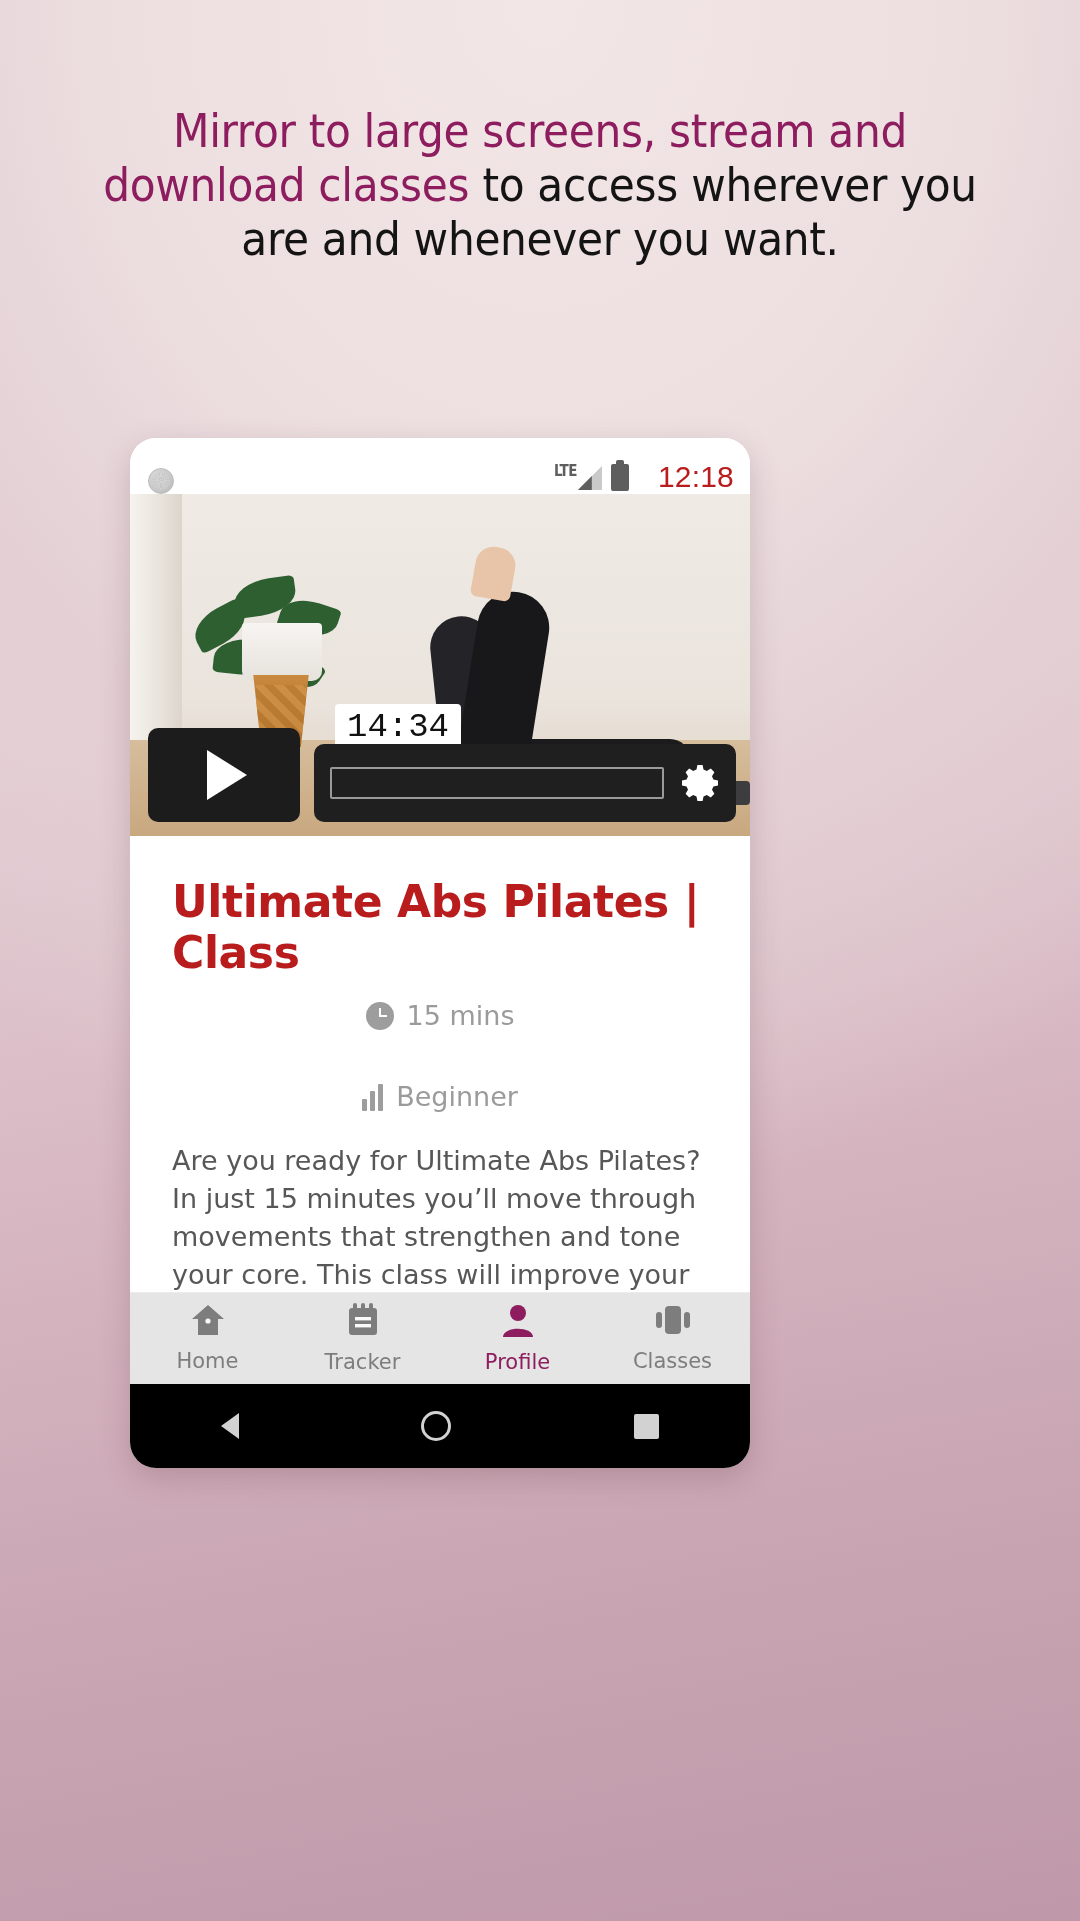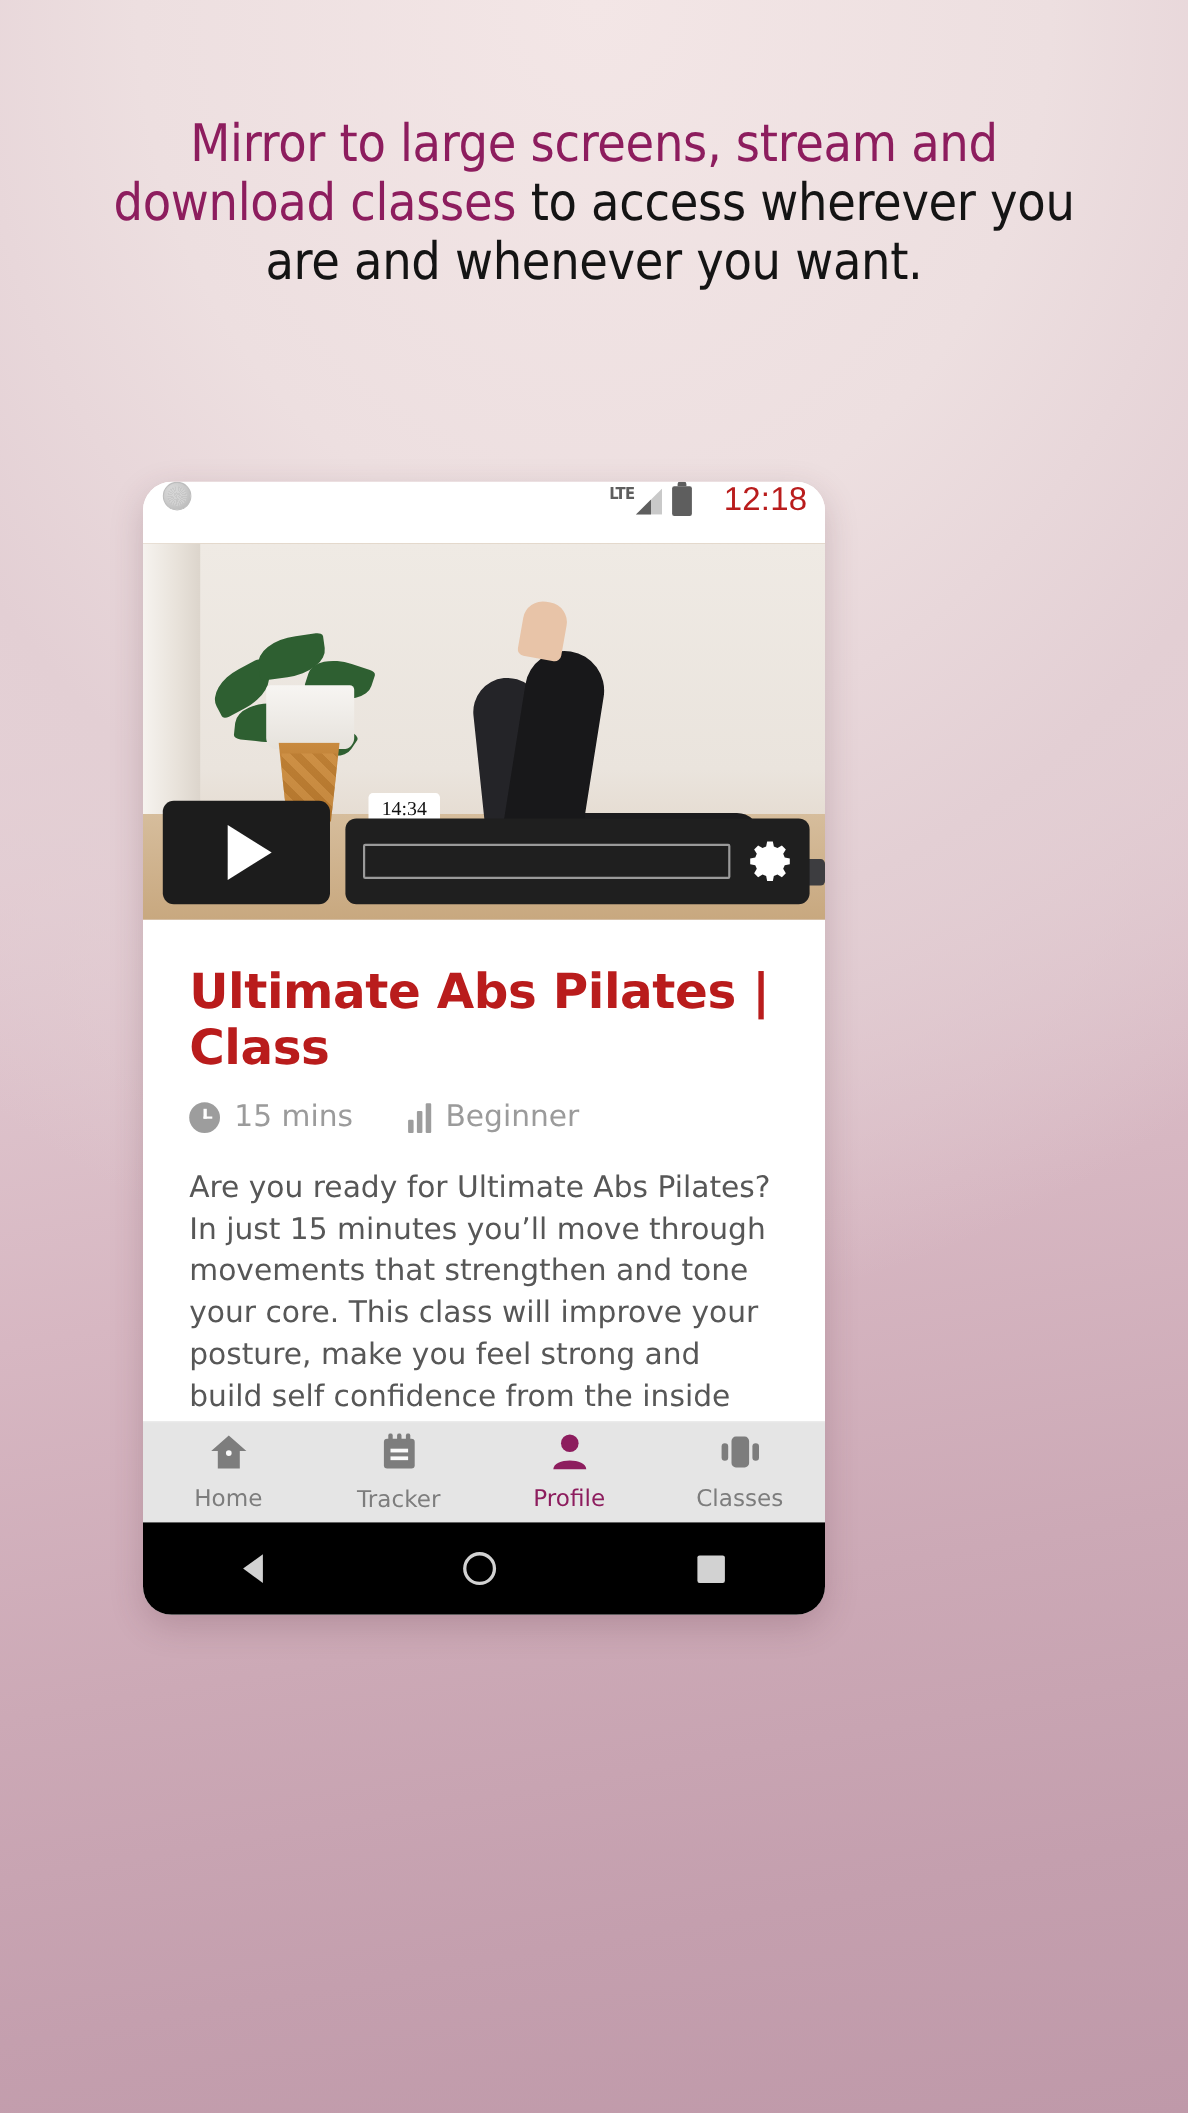--- a/index.html
+++ b/index.html
@@ -37,21 +37,21 @@
     border-radius:26px;
     box-shadow:0 10px 30px rgba(90,50,65,0.22);
     overflow:hidden;
     display:flex; flex-direction:column;
   }
 
   
   .statusbar {
     height:56px; flex:0 0 56px;
     background:#fff;
-    display:flex; align-items:flex-start;
+    display:flex; align-items:flex-end;
     padding:0 16px 0 18px;
     position:relative;
   }
   .cam-dot {
     width:26px; height:26px; border-radius:50%;
     background:radial-gradient(circle at 35% 32%, #dcdcdc 0%, #c8c8c8 55%, #b4b4b4 100%);
     border:1px solid #bdbdbd;
     position:relative;
   }
   .cam-dot::after{
@@ -138,39 +138,39 @@
   }
   .v-bar {
     position:absolute; left:184px; right:14px; bottom:14px; height:78px;
     background:#1f1f1f; border-radius:10px;
     display:flex; align-items:center; padding:0 16px; gap:16px;
   }
   .v-progress { flex:1; height:32px; border:2px solid #9a9a9a; background:transparent; border-radius:2px;}
   .v-gear { width:40px; height:40px; display:flex; align-items:center; justify-content:center; cursor:pointer;}
   .v-tip {
     position:absolute; left:205px; bottom:84px;
-    background:#fff; color:#111; font-size:18px;
+    background:#fff; color:#111; font-size:34px;
     padding:4px 12px 6px; border-radius:4px;
-    font-family:Liberation Serif, serif;
+    font-family:Liberation Mono, monospace;
   }
   .v-tip::after {
     content:""; position:absolute; left:22px; bottom:-10px;
     border-left:9px solid transparent;border-right:9px solid transparent;
     border-top:11px solid #fff;
   }
 
   
   .card {
     flex:1; background:#fff; padding:40px 42px 0; overflow:hidden;
   }
   .class-title {
     font-size:44px; font-weight:700; color:#b91c1c; letter-spacing:-0.4px;
     font-family:"DejaVu Sans","Liberation Sans",sans-serif;
   }
-  .meta { display:flex; align-items:center; gap:50px; margin-top:22px; }
+  .meta { display:flex; align-items:center; gap:50px; margin-top:22px;flex-direction:column; }
   .meta-item { display:flex; align-items:center; gap:13px; }
   .meta-txt { font-size:27px; color:#9b9b9b; font-family:"DejaVu Sans","Liberation Sans",sans-serif;}
   .clock-icon { width:28px; height:28px; border-radius:50%; background:#9d9d9d; position:relative; }
   .clock-icon::before{content:"";position:absolute;left:13px;top:6px;width:2.5px;height:9px;background:#fff;}
   .clock-icon::after{content:"";position:absolute;left:13px;top:13px;width:8px;height:2.5px;background:#fff;}
   .level-icon { display:flex; align-items:flex-end; gap:3px; height:28px; }
   .level-icon i { width:5px; background:#9d9d9d; display:block; border-radius:1px;}
   .desc {
     margin-top:30px; font-size:27px; line-height:38px; color:#575757;
     font-family:"DejaVu Sans","Liberation Sans",sans-serif;

